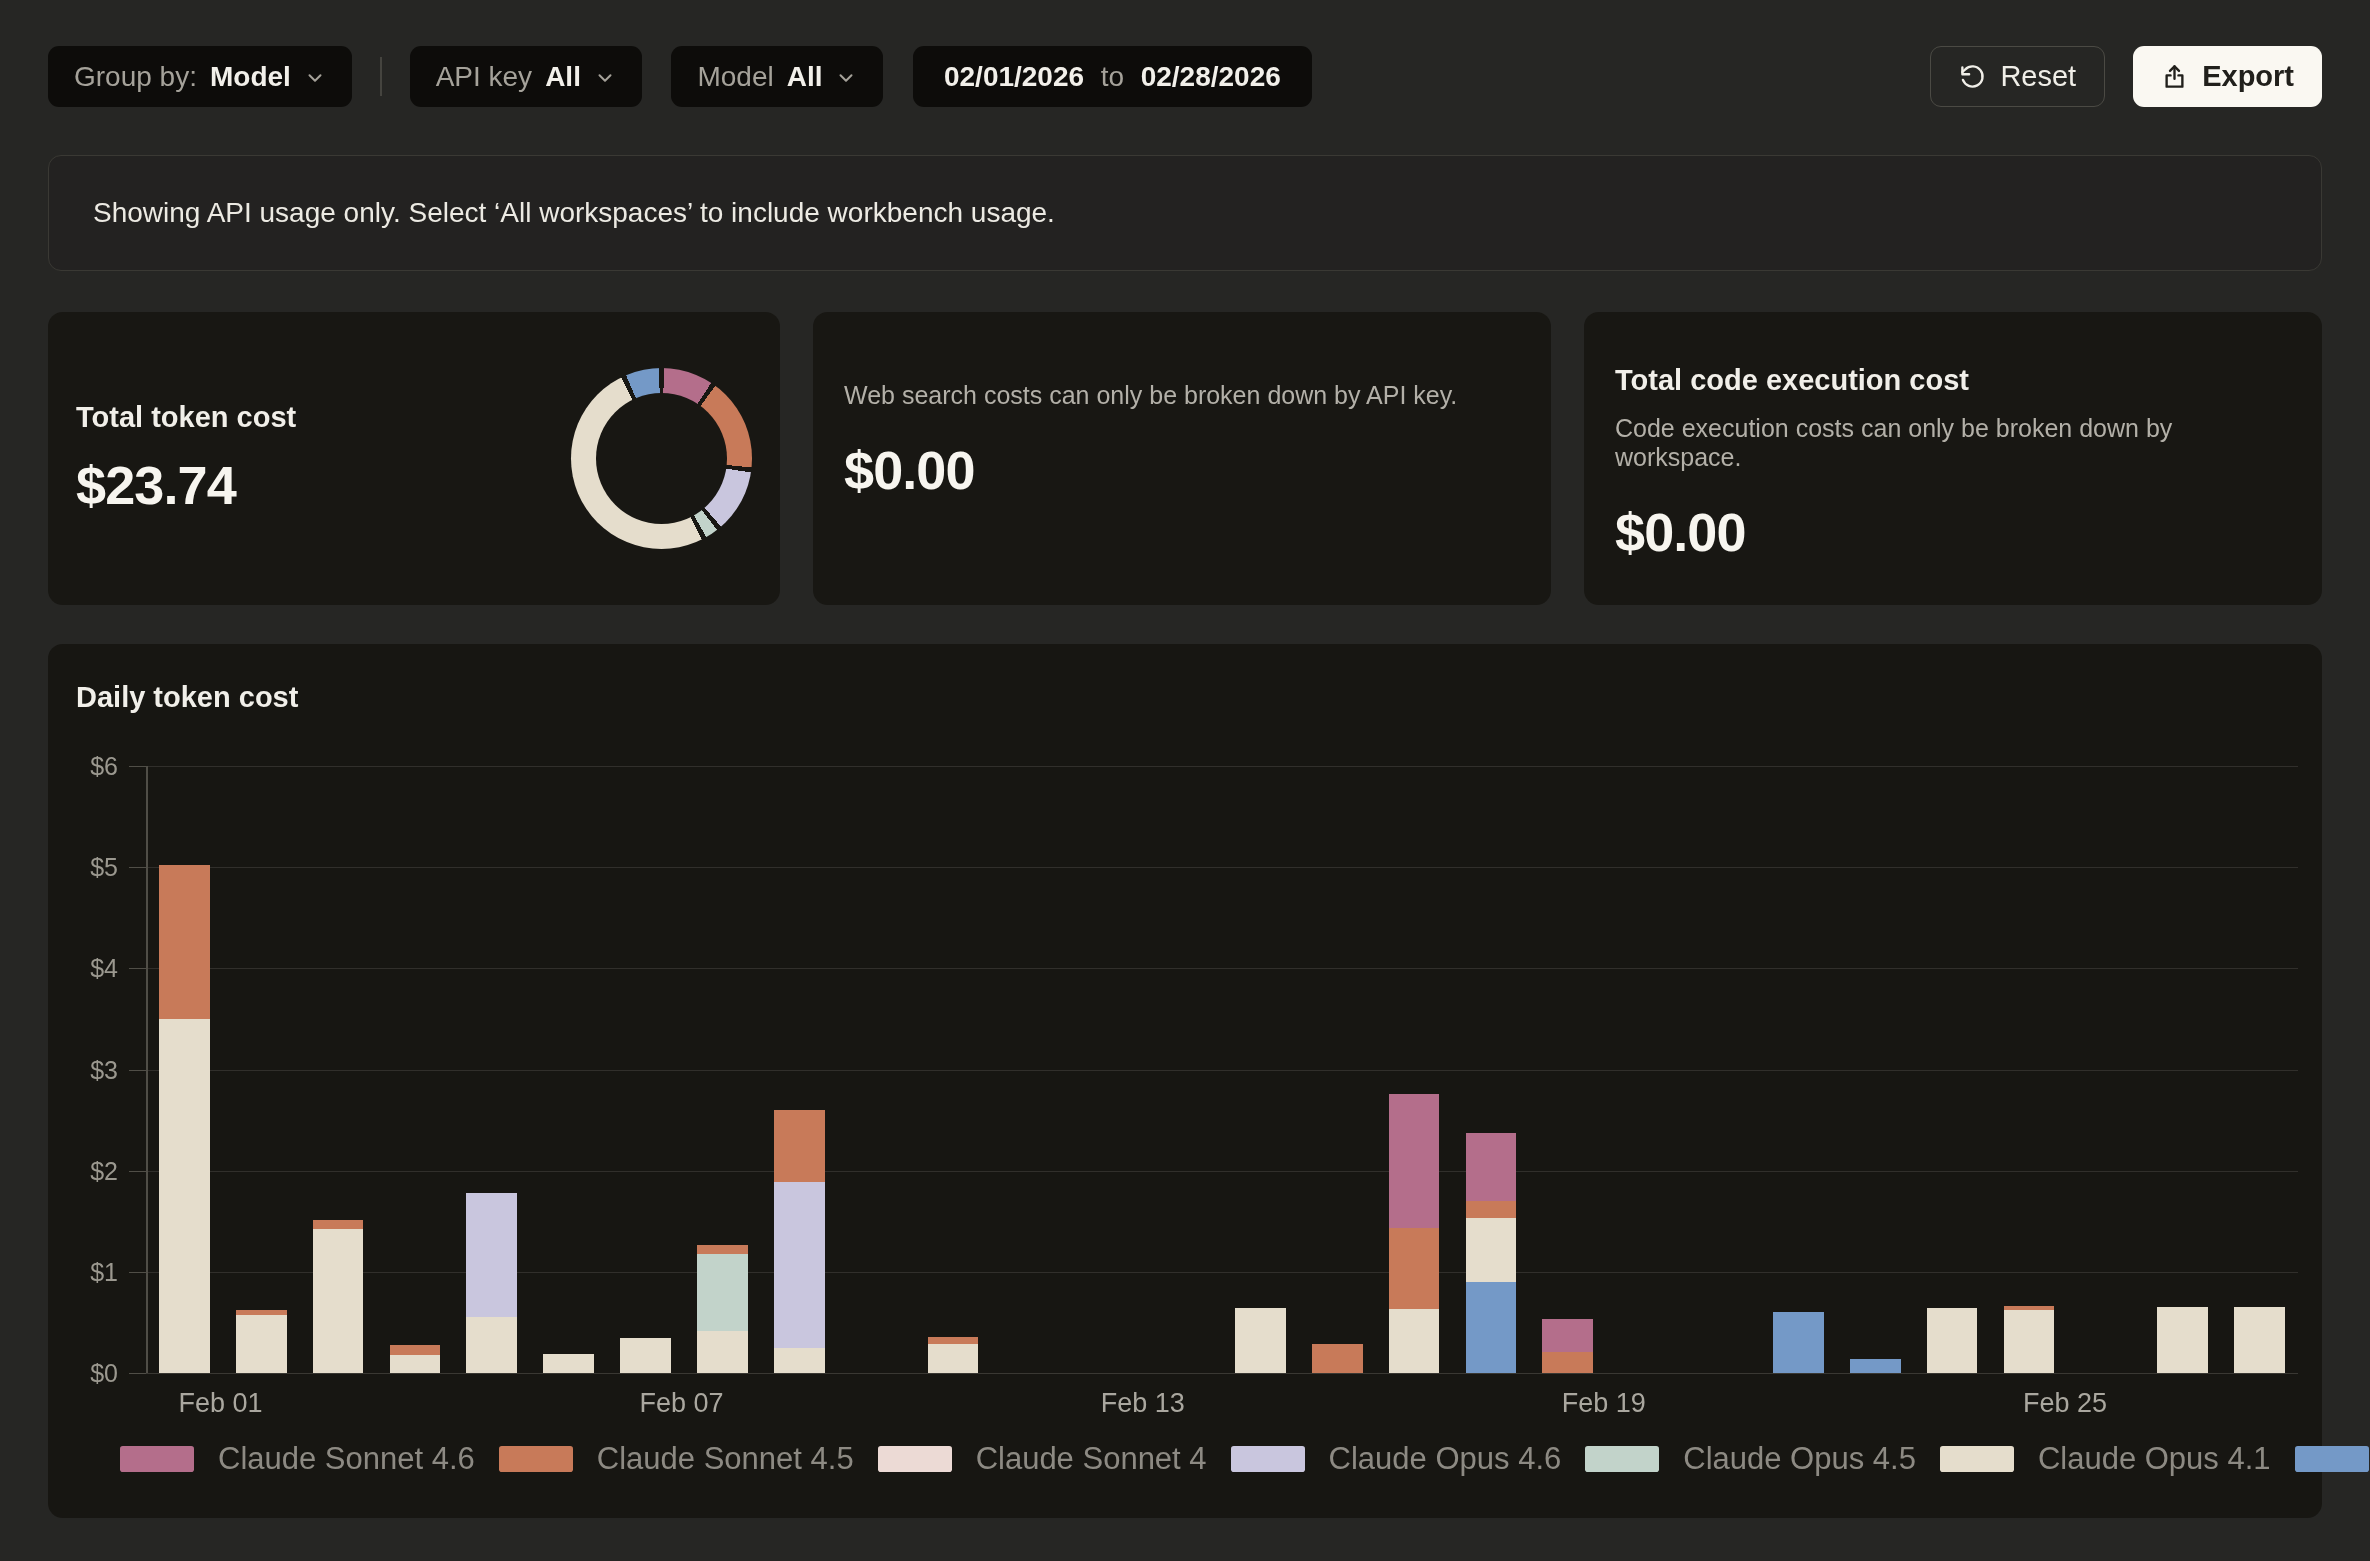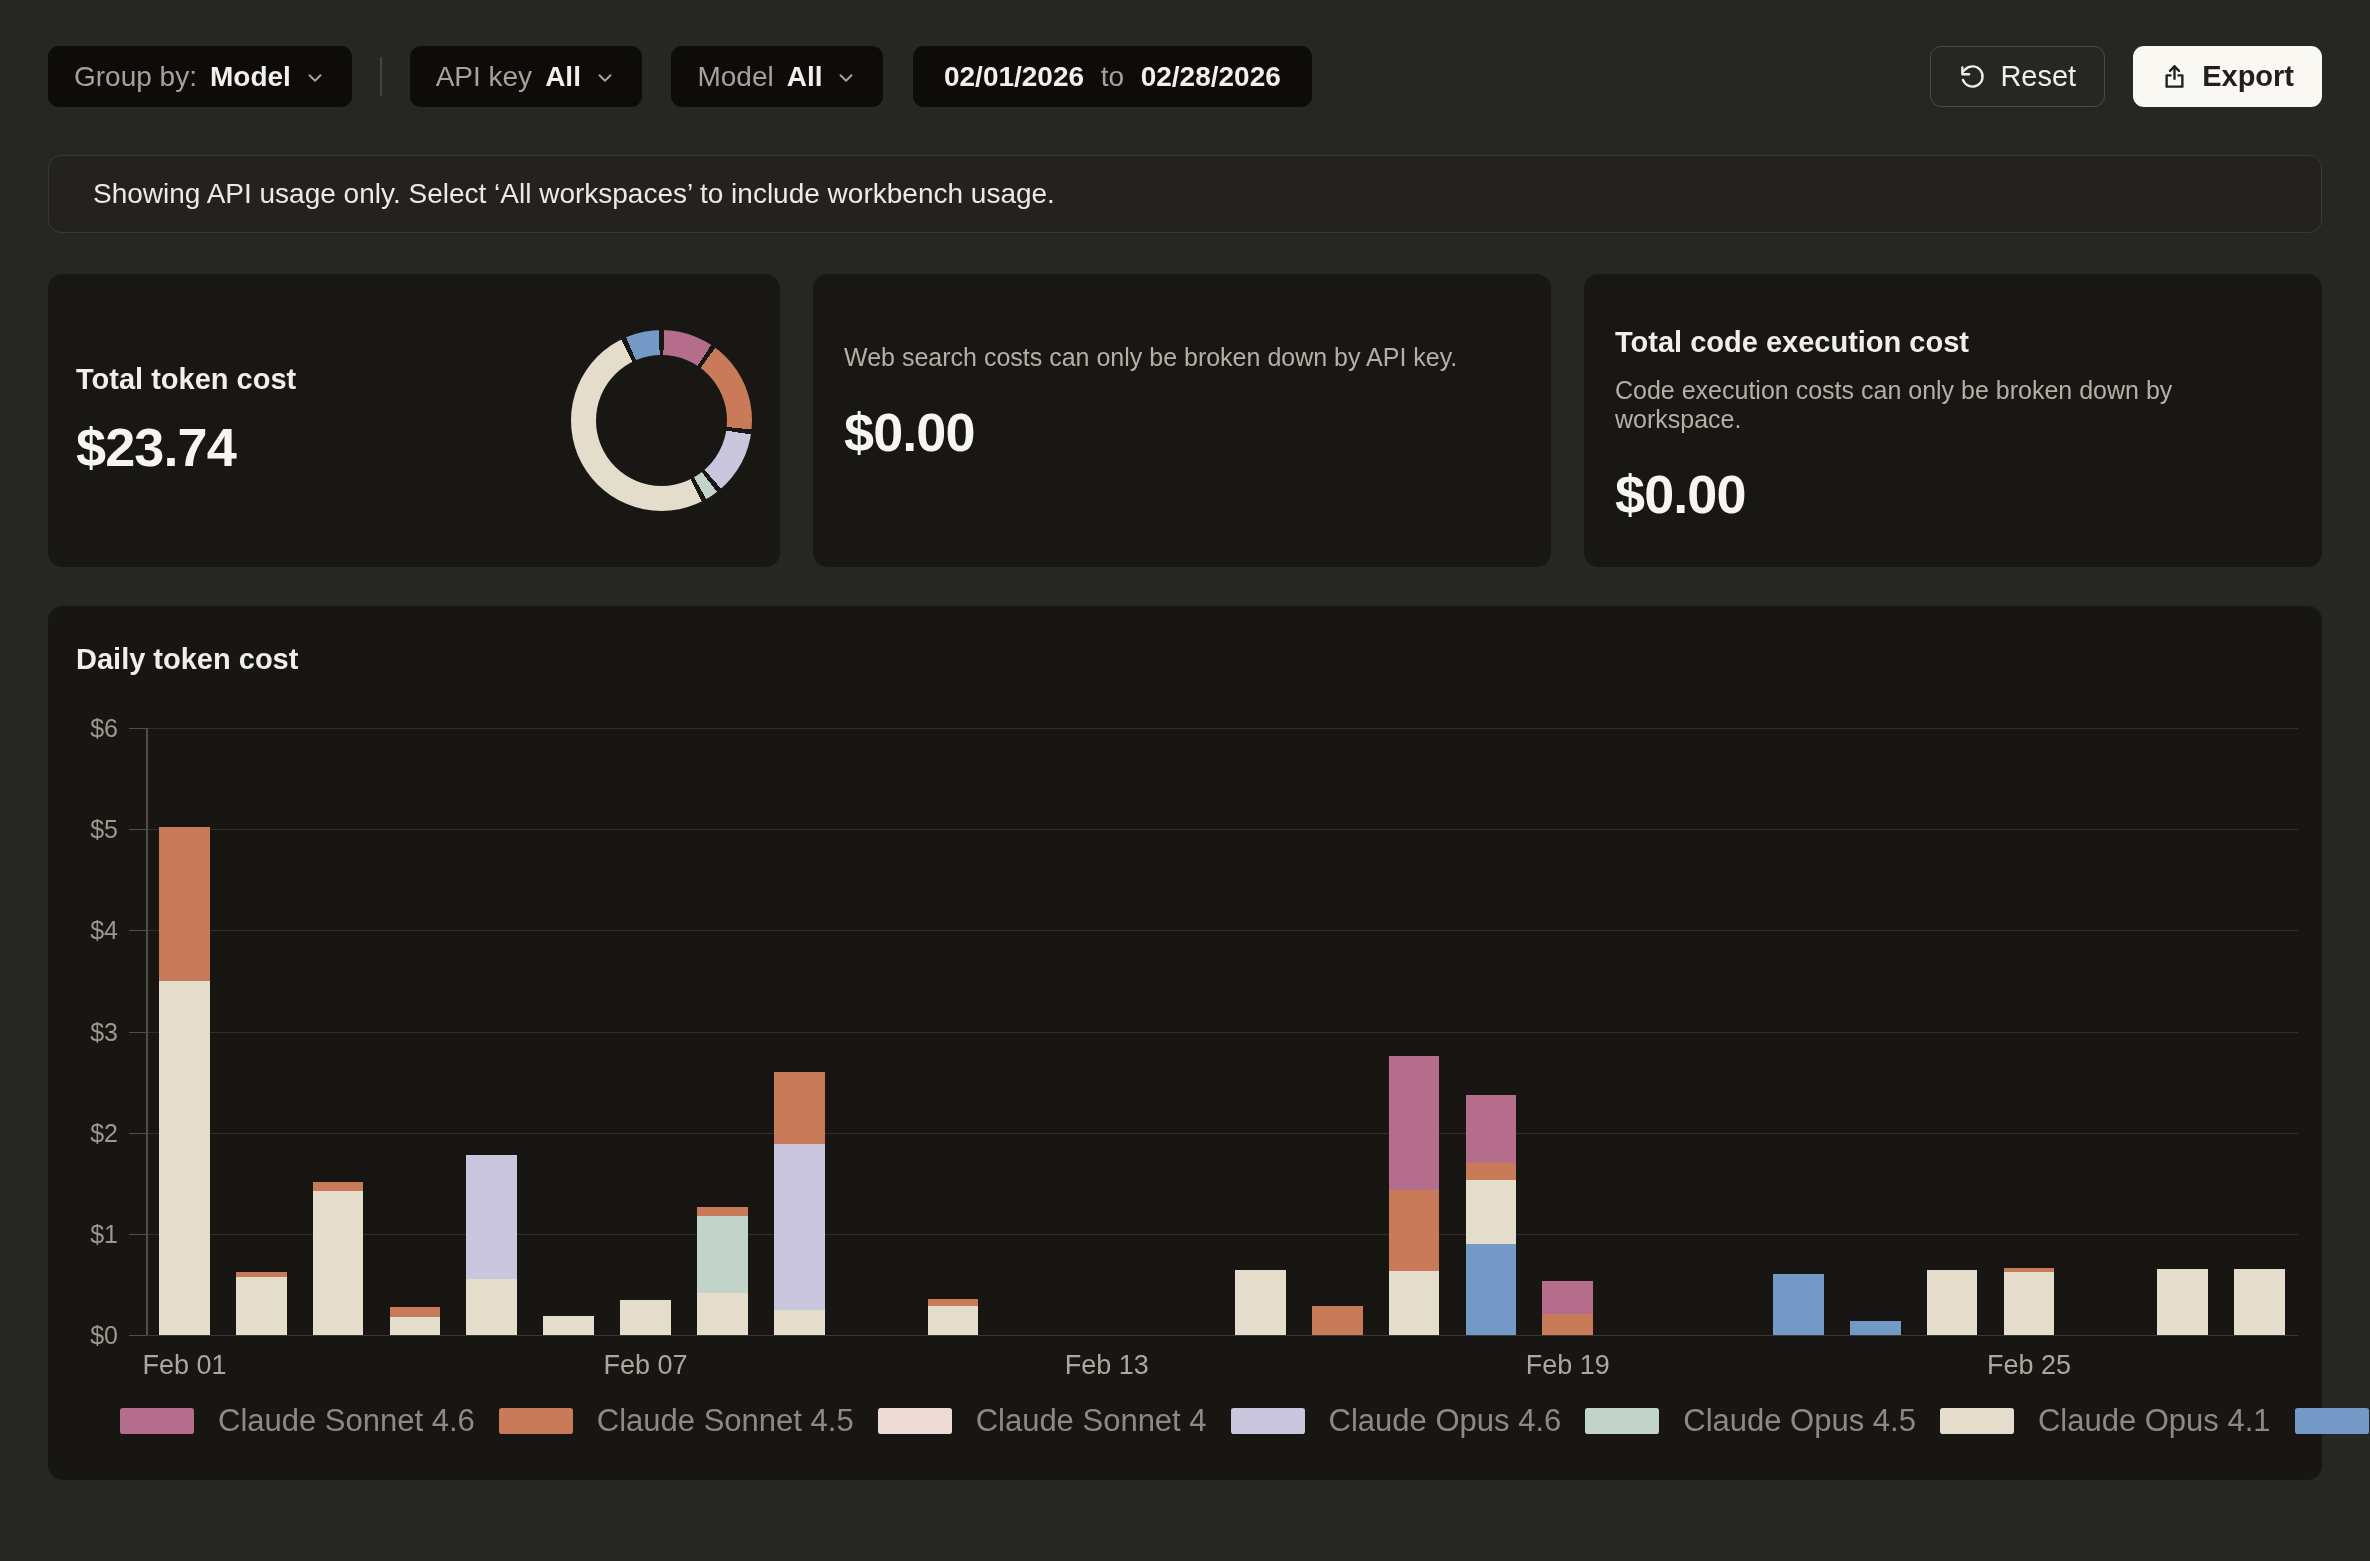--- a/index.html
+++ b/index.html
@@ -34,21 +34,21 @@
   .btn {
     display:inline-flex; align-items:center; gap:14px; height:61px; border-radius:11px;
     font-size:29px; padding:0 28px; cursor:pointer; font-family:"Liberation Sans", sans-serif;
   }
   .btn svg { width:27px; height:27px; fill:none; stroke:currentColor; stroke-width:2.1; stroke-linecap:round; stroke-linejoin:round; }
   .btn-reset { background:transparent; border:1.8px solid #4b4a44; color:#f0eee8; margin-right:28px; }
   .btn-export { background:#faf8f2; border:none; color:#21201c; font-weight:600; }
 
   
   .banner {
-    margin-top:48px; height:78px; border:0.9px solid #3a3934; border-radius:13px;
+    margin-top:48px; height:116px; border:0.9px solid #3a3934; border-radius:13px;
     background:#232221; display:flex; align-items:center; padding:0 44px;
     font-size:28px; color:#eceae3;
   }
 
   
   .cards-row { margin-top:41px; display:flex; gap:33px; }
   .card { background:#181713; border-radius:14.8px; height:293px; flex:1; }
   .card-token { display:flex; align-items:center; justify-content:space-between; padding:0 28px; }
   .card-title { font-size:29px; font-weight:600; color:#f1efe9; }
   .card-value { font-size:54px; font-weight:700; color:#f7f5ef; letter-spacing:-0.9px; }
@@ -62,21 +62,21 @@
   
   .chart-card { margin-top:39px; background:#171612; border-radius:14.8px; height:874px; padding:37px 24px 0 28px; }
   .chart-title { font-size:29px; font-weight:600; color:#f1efe9; }
   .chart-area { position:relative; margin:52px 0 0 70px; height:607px; }
   .gridline { position:absolute; left:0; right:0; height:0.9px; background:#312f2b; }
   .gridline.base { background:#3a3833; }
   .ytick { position:absolute; width:16.6px; height:0.9px; background:#504e47; left:-16.6px; }
   .ylabel { position:absolute; right:calc(100% + 28px); transform:translateY(-50%); font-size:25px; color:#9b988f; white-space:nowrap; }
   .yaxis { position:absolute; left:0; top:0; bottom:0; width:1.8px; background:#504e47; }
   .bar-seg { position:absolute; }
-  .xlabel { position:absolute; top:calc(100% + 14.8px); transform:translateX(-50%); font-size:27px; color:#aaa79f; white-space:nowrap; }
+  .xlabel { position:absolute; top:calc(100% + 14.8px); transform:translateX(-50%); font-size:27px; color:#aaa79f; white-space:nowrap;margin-left:36px; }
 
   .legend { display:flex; align-items:center; margin:68px 0 0 44px; }
   .legend-item { display:flex; align-items:center; margin-right:24px; }
   .swatch { width:74px; height:26px; border-radius:2.8px; margin-right:24px; flex:none; }
   .legend-label { font-size:31px; color:#8d8a83; white-space:nowrap; }
 </style>
 </head>
 <body>
 
 <div class="page">

